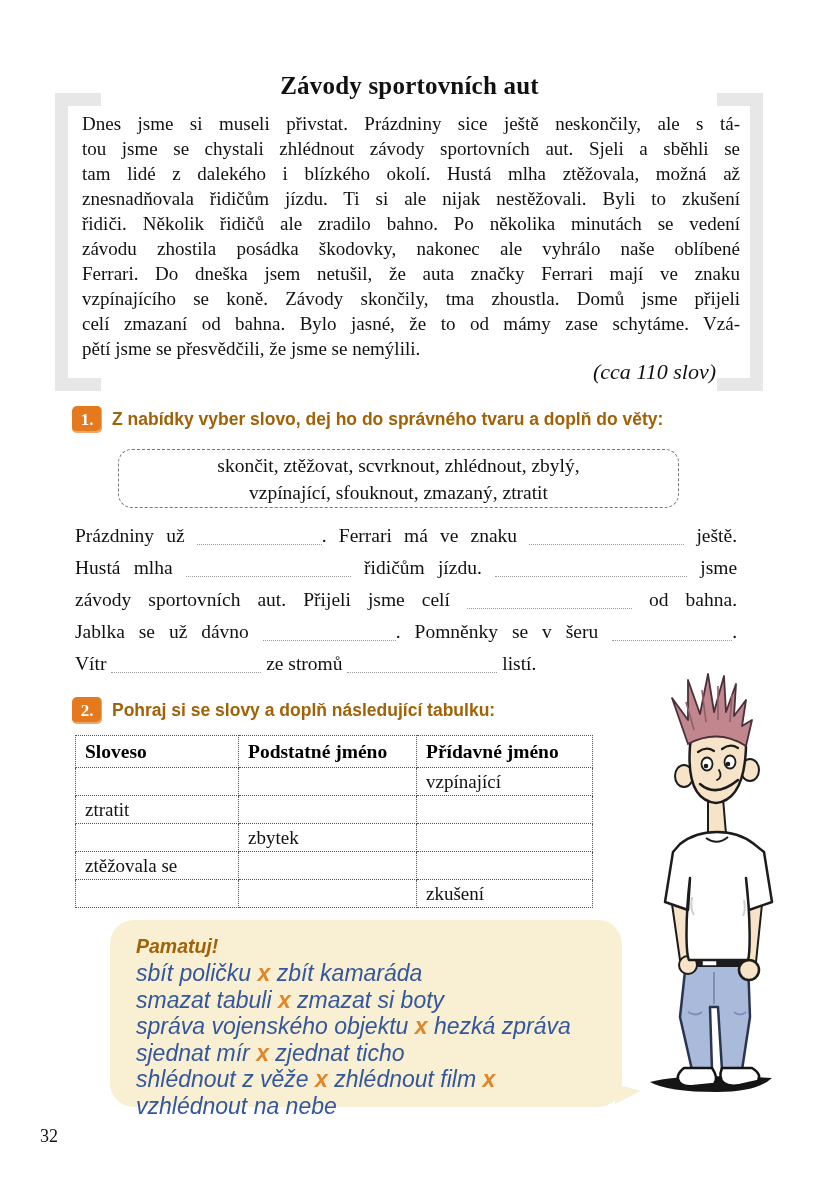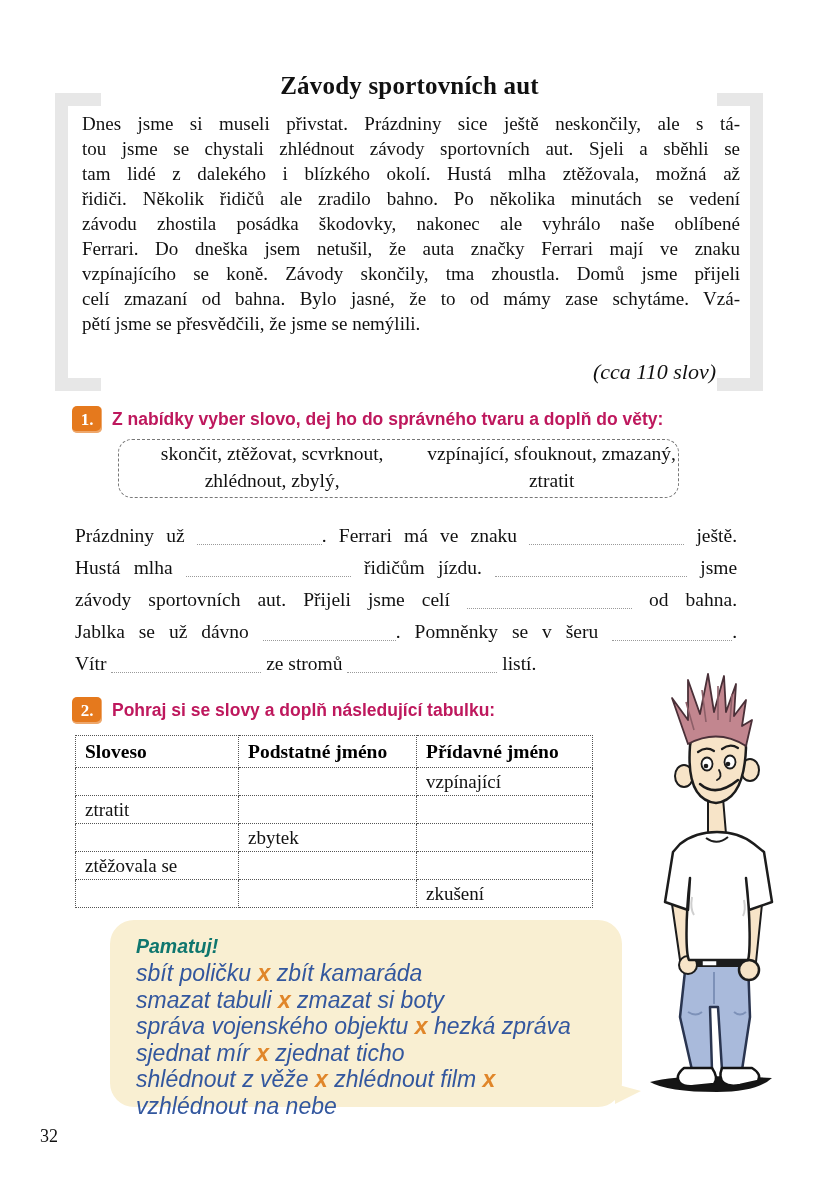--- a/index.html
+++ b/index.html
@@ -25,27 +25,27 @@
   .note { position:absolute; left:82px; top:359px; width:634px; text-align:right; font-style:italic; font-size:22px; }
   
   .badge {
     position:absolute; width:30px; height:27px; background:#e5791d; border-radius:5px;
     color:#fff; font-weight:bold; font-size:17px; text-align:center; line-height:27px;
     font-family:"Liberation Serif",serif;
     box-shadow:inset -1px -2px 0 rgba(255,255,255,.35);
   }
   .prompt {
     position:absolute; left:112px; font-family:"Liberation Sans","DejaVu Sans",sans-serif;
-    font-weight:bold; font-size:17.5px; line-height:27px; color:#be185d;
+    font-weight:bold; font-size:17.5px; line-height:27px; color:#a16207;
   }
   
   .word-box {
-    position:absolute; left:118px; top:439px; width:561px; height:59px;
+    position:absolute; left:118px; top:449px; width:561px; height:59px;
     border:1.5px dashed #777; border-radius:14px;
-    display:flex; justify-content:center;
+    display:flex; flex-direction:column; justify-content:center;
     text-align:center; font-size:19.5px; line-height:27px;
   }
   
   .fills { position:absolute; left:75px; top:520px; width:662px; font-size:19.5px; }
   .fill-line { height:32px; line-height:32px; }
   .fill-line.justify { text-align:justify; text-align-last:justify; }
   .blank {
     display:inline-block; height:4px; position:relative; top:3px;
     border-bottom:1.5px dotted #9a9a9a;
   }
@@ -63,21 +63,21 @@
   .pamatuj {
     position:absolute; left:110px; top:920px; width:512px; height:187px;
     background:#f9efd2; border-radius:24px; padding:13px 18px 0 26px;
     font-family:"Liberation Sans","DejaVu Sans",sans-serif; font-style:italic;
   }
   .pamatuj::after {
     content:""; position:absolute; right:-19px; bottom:3px; width:0; height:0;
     border-style:solid; border-width:7px 0 13px 26px;
     border-color:transparent transparent transparent #f9efd2;
   }
-  .pamatuj-title { color:#0f766e; font-size:19.5px; font-weight:bold; line-height:27px; }
+  .pamatuj-title { color:#a16207; font-size:19.5px; font-weight:bold; line-height:27px; }
   .pamatuj-line { color:#33579e; font-size:23px; line-height:26.5px; }
   .px { color:#e0862a; font-weight:bold; }
   
   .boy { position:absolute; left:622px; top:672px; width:185px; height:430px; }
   
   .page-number { position:absolute; left:40px; top:1126px; font-size:18px; }
 </style>
 </head>
 <body>
 
@@ -85,20 +85,21 @@
 
   <h1 class="title">Závody sportovních aut</h1>
 
   <div class="bracket left"></div>
   <div class="bracket right"></div>
 
   <div class="passage">
     <div class="passage-line">Dnes jsme si museli přivstat. Prázdniny sice ještě neskončily, ale s tá-</div>
     <div class="passage-line">tou jsme se chystali zhlédnout závody sportovních aut. Sjeli a sběhli se</div>
     <div class="passage-line">tam lidé z dalekého i blízkého okolí. Hustá mlha ztěžovala, možná až</div>
+    <div class="passage-line">znesnadňovala řidičům jízdu. Ti si ale nijak nestěžovali. Byli to zkušení</div>
     <div class="passage-line">řidiči. Několik řidičů ale zradilo bahno. Po několika minutách se vedení</div>
     <div class="passage-line">závodu zhostila posádka škodovky, nakonec ale vyhrálo naše oblíbené</div>
     <div class="passage-line">Ferrari. Do dneška jsem netušil, že auta značky Ferrari mají ve znaku</div>
     <div class="passage-line">vzpínajícího se koně. Závody skončily, tma zhoustla. Domů jsme přijeli</div>
     <div class="passage-line">celí zmazaní od bahna. Bylo jasné, že to od mámy zase schytáme. Vzá-</div>
     <div class="passage-line last">pětí jsme se přesvědčili, že jsme se nemýlili.</div>
   </div>
   <div class="note">(cca 110 slov)</div>
 
   <div class="badge" style="left:72px; top:406px;">1.</div>

